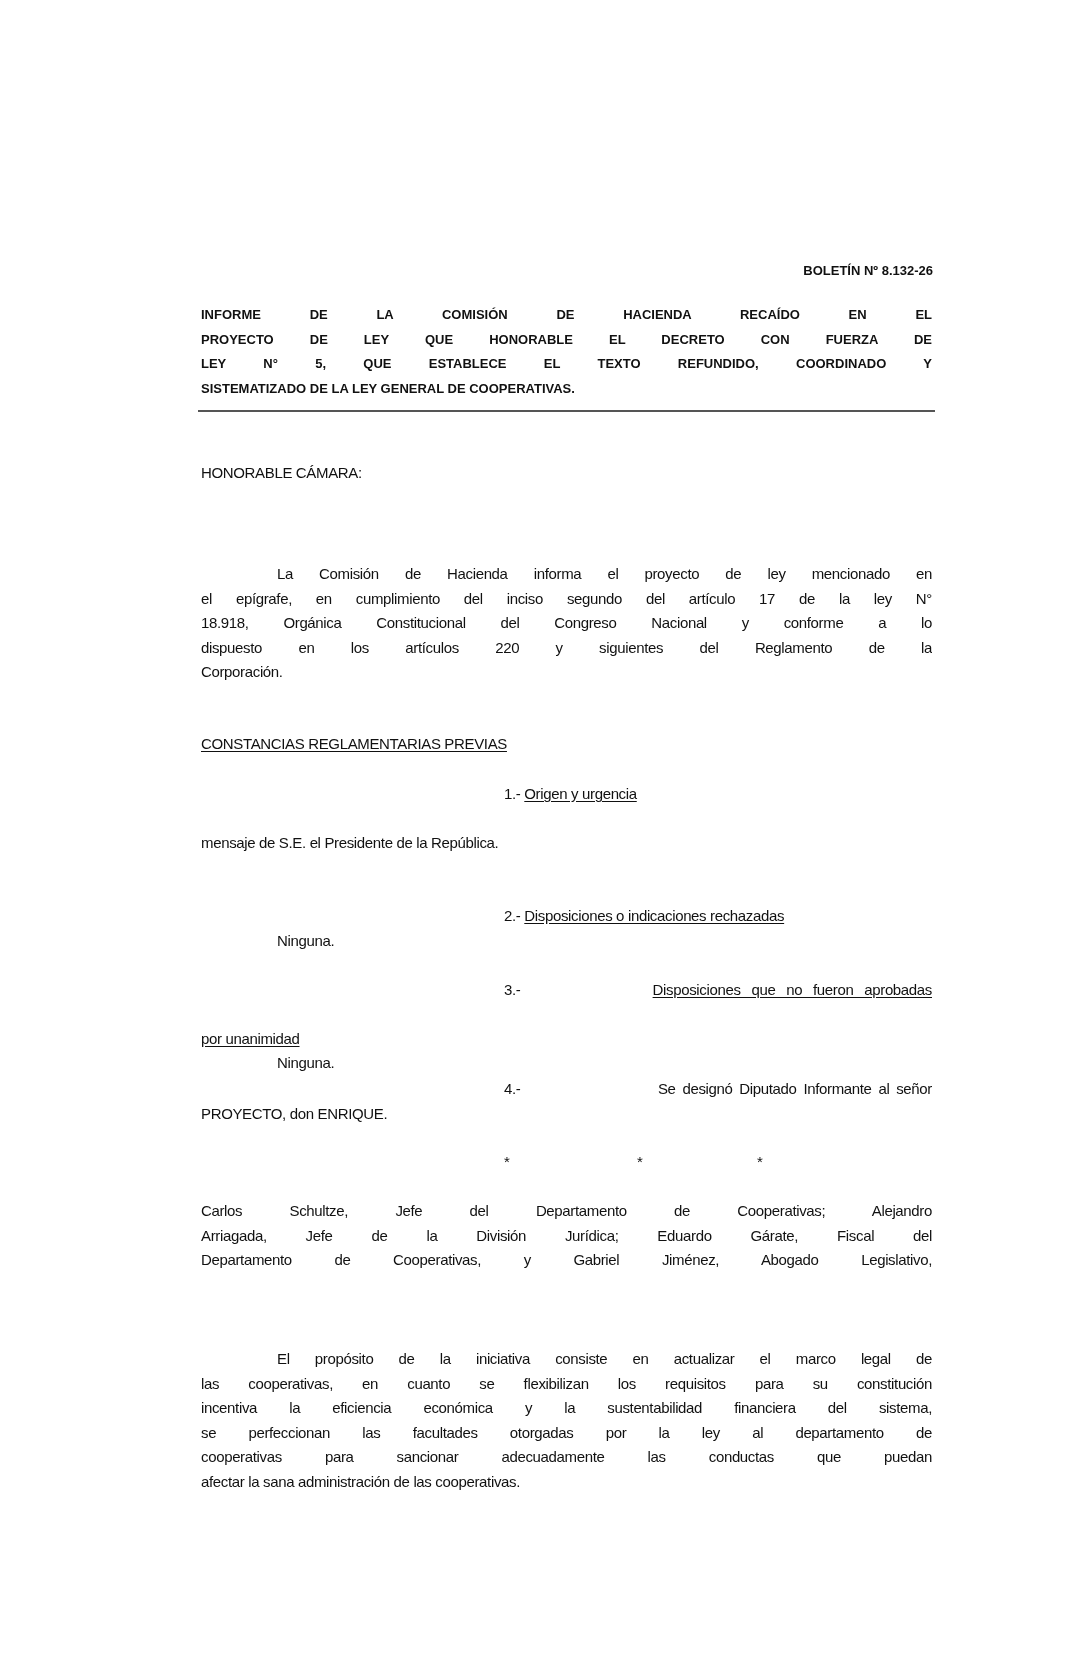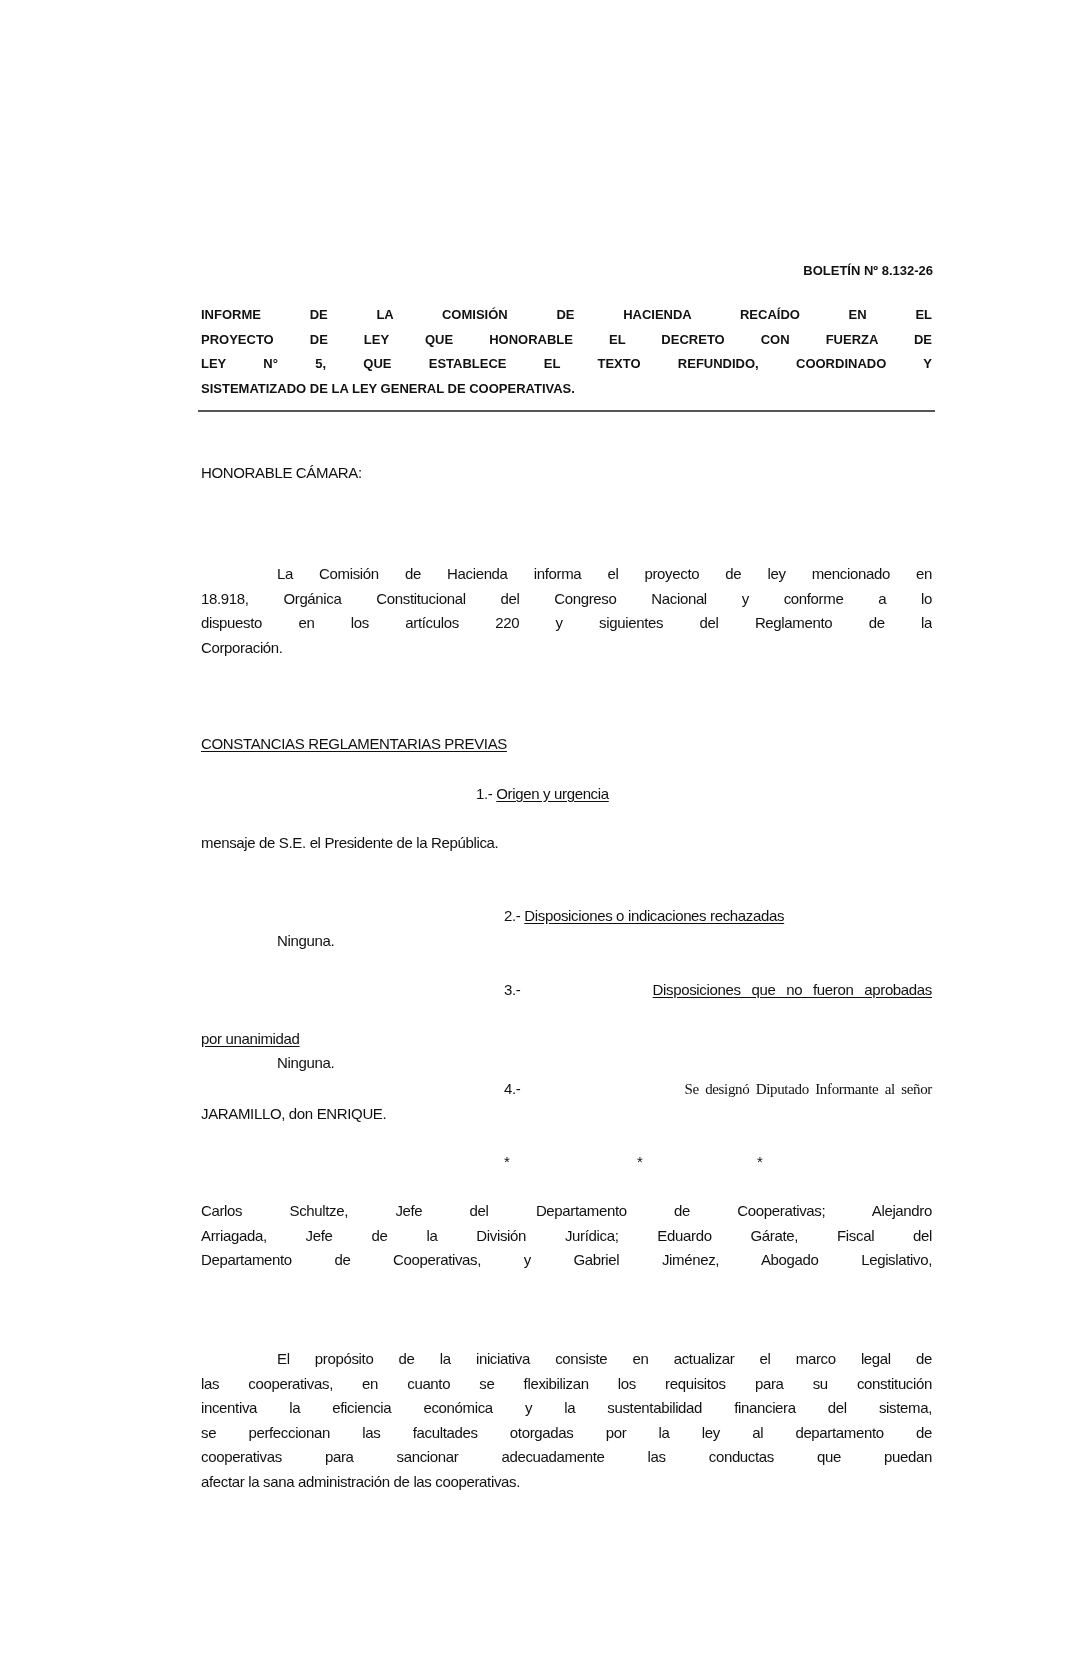--- a/index.html
+++ b/index.html
@@ -25,28 +25,29 @@
   <span class="jl">PROYECTO DE LEY QUE HONORABLE EL DECRETO CON FUERZA DE</span>
   <span class="jl">LEY N° 5, QUE ESTABLECE EL TEXTO REFUNDIDO, COORDINADO Y</span>
   <span class="line">SISTEMATIZADO DE LA LEY GENERAL DE COOPERATIVAS.</span>
 </div>
 <div class="rule"></div>
 
 <div class="abs t" style="left: 201px; top: 461px;">HONORABLE CÁMARA:</div>
 
 <div class="block t" style="top: 562px;">
   <span class="jl ind">La Comisión de Hacienda informa el proyecto de ley mencionado en</span>
+  <span class="jl">el epígrafe, en cumplimiento del inciso segundo del artículo 17 de la ley N°</span>
   <span class="jl">18.918, Orgánica Constitucional del Congreso Nacional y conforme a lo</span>
   <span class="jl">dispuesto en los artículos 220 y siguientes del Reglamento de la</span>
   <span class="line">Corporación.</span>
 </div>
 
 <div class="abs t u" style="left: 201px; top: 732px;">CONSTANCIAS REGLAMENTARIAS PREVIAS</div>
 
-<div class="abs t" style="left: 476px; top: 782px;">
+<div class="abs t" style="left: 504px; top: 782px;">
   <span>1.-</span>
   <span class="u">Origen y urgencia</span>
 </div>
 <div class="block t" style="top: 831px;">
   <span class="line">mensaje de S.E. el Presidente de la República.</span>
 </div>
 
 <div class="abs t" style="left: 504px; top: 904px;">
   <span>2.-</span>
   <span class="u">Disposiciones o indicaciones rechazadas</span>
@@ -55,23 +56,23 @@
 
 <div class="abs t" style="left: 504px; top: 978px; width: 428px; display: flex; justify-content: space-between;">
   <span>3.-</span>
   <span class="u" style="word-spacing: 7px;">Disposiciones que no fueron aprobadas</span>
 </div>
 <div class="abs t u" style="left: 201px; top: 1003px; margin-top: 24px;">por unanimidad</div>
 <div class="abs t" style="left: 277px; top: 1051px;">Ninguna.</div>
 
 <div class="abs t" style="left: 504px; top: 1077px; width: 428px; display: flex; justify-content: space-between;">
   <span>4.-</span>
-  <span style="word-spacing: 3px; font-family: Liberation Serif, serif;">Se designó Diputado Informante al señor</span>
+  <span style="word-spacing: 3px;">Se designó Diputado Informante al señor</span>
 </div>
-<div class="abs t" style="left: 201px; top: 1102px;">JARAMILLO, don ENRIQUE.</div>
+<div class="abs t" style="left: 201px; top: 1102px;">PROYECTO, don ENRIQUE.</div>
 
 <div class="abs t" style="left: 504px; top: 1150px;">*</div>
 <div class="abs t" style="left: 637px; top: 1150px;">*</div>
 <div class="abs t" style="left: 757px; top: 1150px;">*</div>
 
 <div class="block t" style="top: 1199px;">
   <span class="jl">Carlos Schultze, Jefe del Departamento de Cooperativas; Alejandro</span>
   <span class="jl">Arriagada, Jefe de la División Jurídica; Eduardo Gárate, Fiscal del</span>
   <span class="jl">Departamento de Cooperativas, y Gabriel Jiménez, Abogado Legislativo,</span>
 </div>

